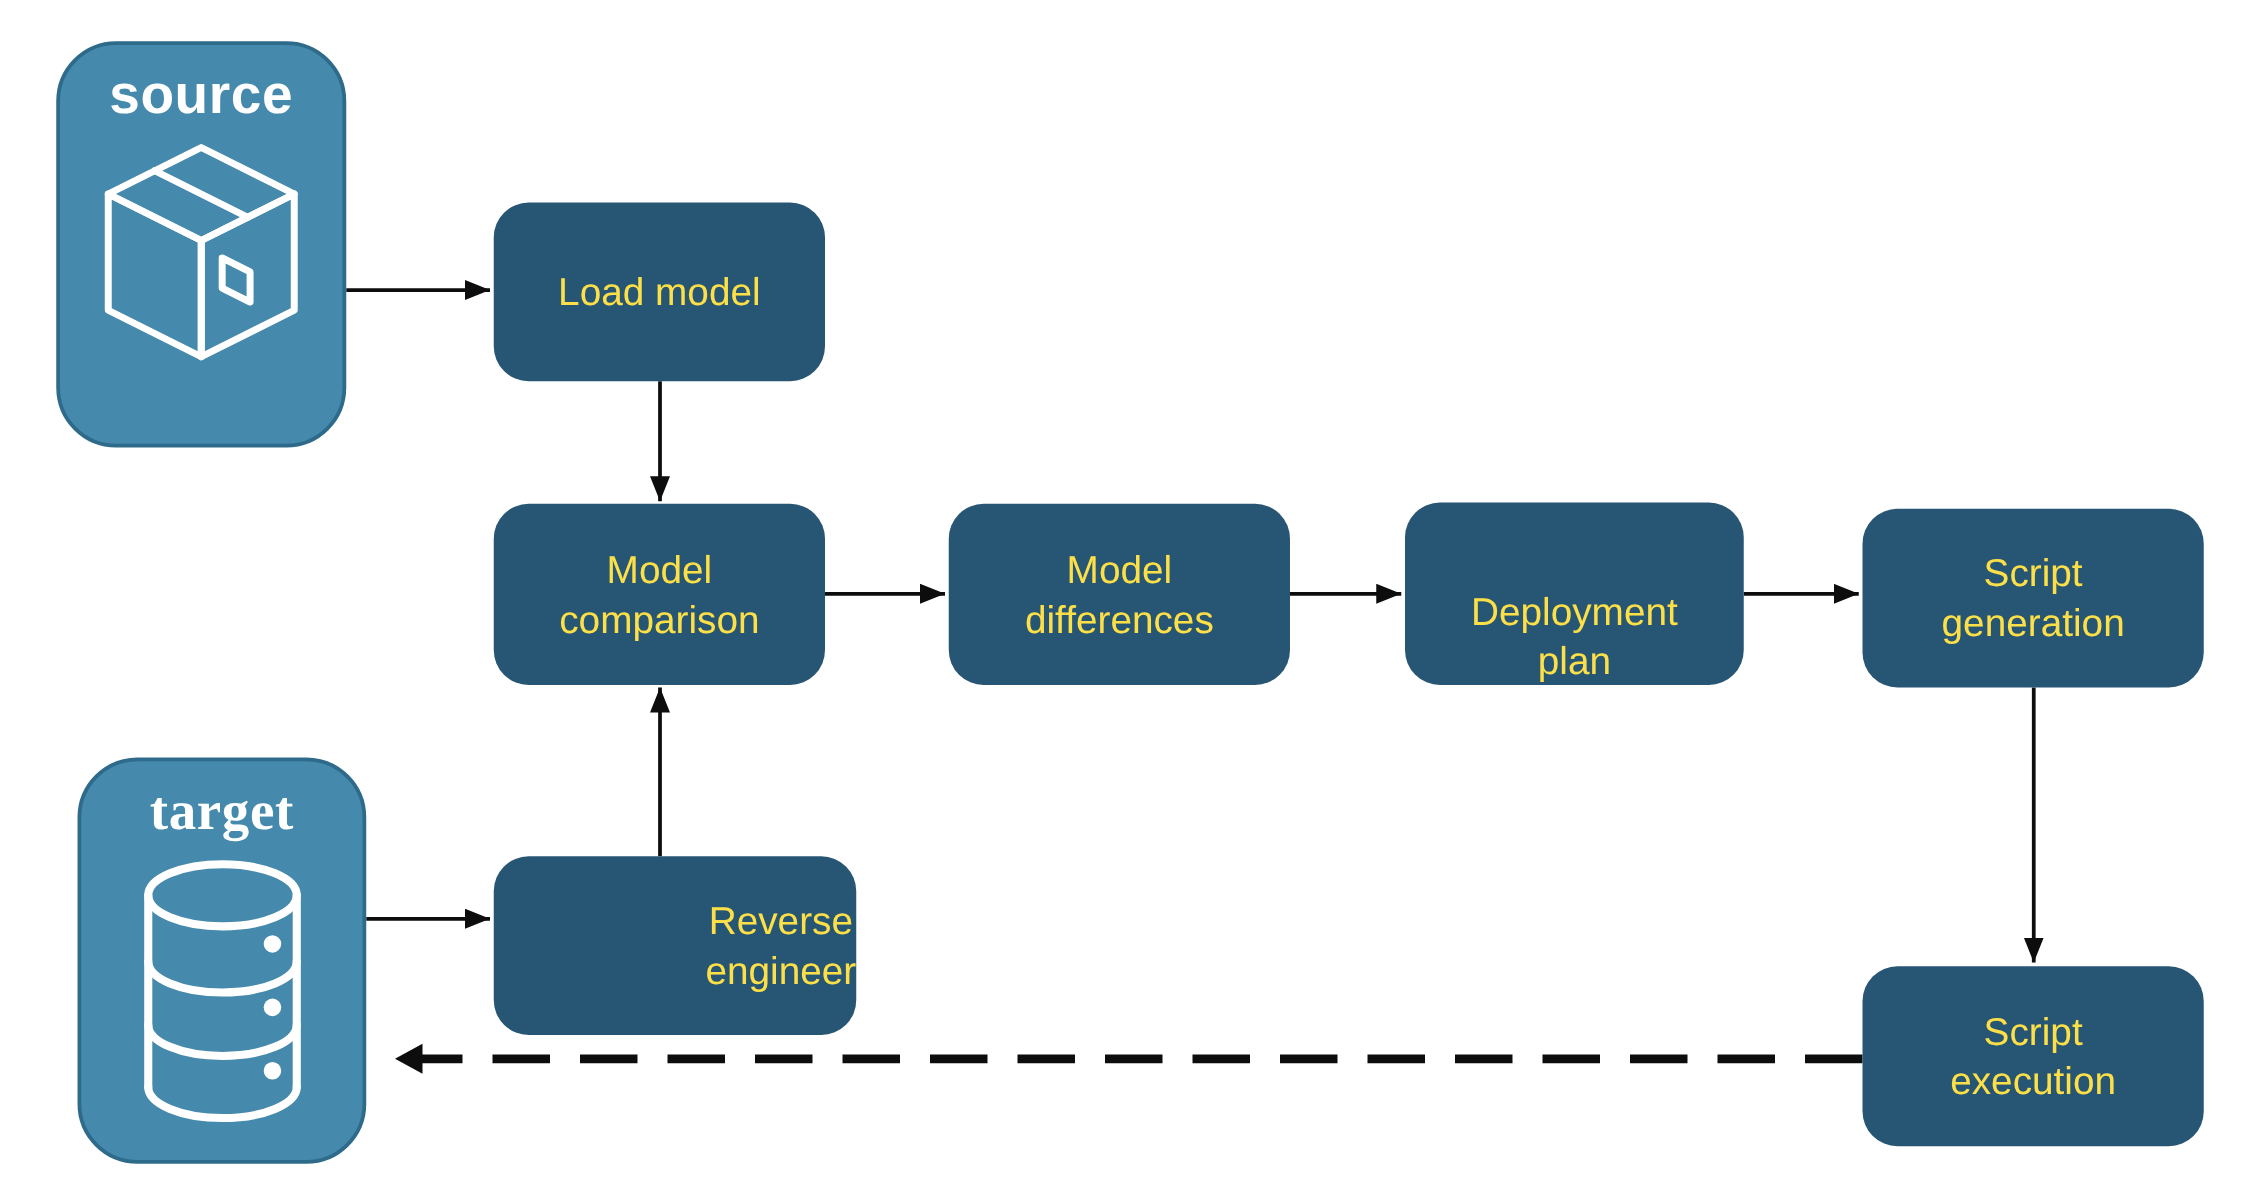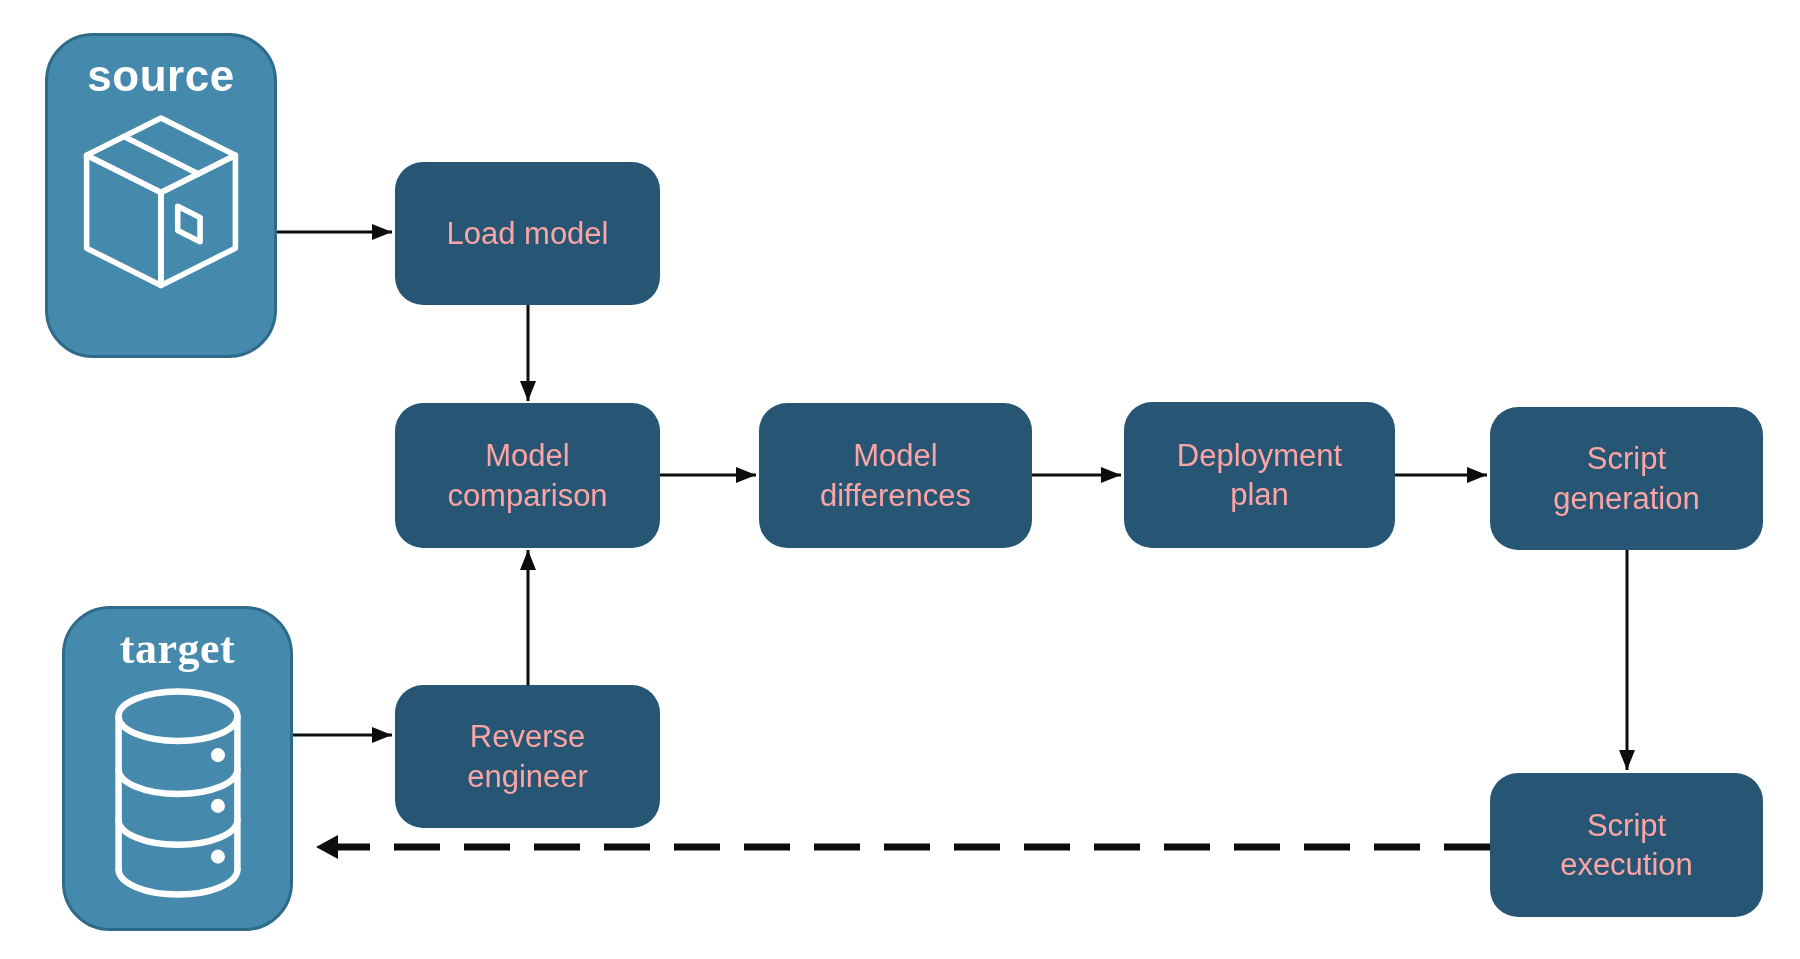--- a/index.html
+++ b/index.html
@@ -38,21 +38,21 @@
   .entity-icon { margin-top: 10px; }
   .process {
     position: absolute;
     background: #275574;
     border-radius: 28px;
     box-sizing: border-box;
     display: flex;
     align-items: center;
     justify-content: center;
     text-align: center;
-    color: #fca5a5;
+    color: #fde047;
     font-size: 31px;
     line-height: 1.26;
     white-space: pre-line;
   }
 </style>
 </head>
 <body>
 
 <div class="canvas">
 
@@ -114,31 +114,31 @@
   <div class="process" style="left:395px; top:403px; width:265px; height:145px;">
     <span>Model
 comparison</span>
   </div>
 
   <div class="process" style="left:759px; top:403px; width:273px; height:145px;">
     <span>Model
 differences</span>
   </div>
 
-  <div class="process" style="left:1124px; top:402px; width:271px; height:146px;">
+  <div class="process" style="left:1124px; top:402px; width:271px; height:146px;align-items:flex-end;">
     <span>Deployment
 plan</span>
   </div>
 
   <div class="process" style="left:1490px; top:407px; width:273px; height:143px;">
     <span>Script
 generation</span>
   </div>
 
-  <div class="process" style="left:395px; top:685px; width:265px; height:143px;">
+  <div class="process" style="left:395px; top:685px; width:290px; height:143px;justify-content:flex-end;">
     <span>Reverse
 engineer</span>
   </div>
 
   <div class="process" style="left:1490px; top:773px; width:273px; height:144px;">
     <span>Script
 execution</span>
   </div>
 
 </div>

